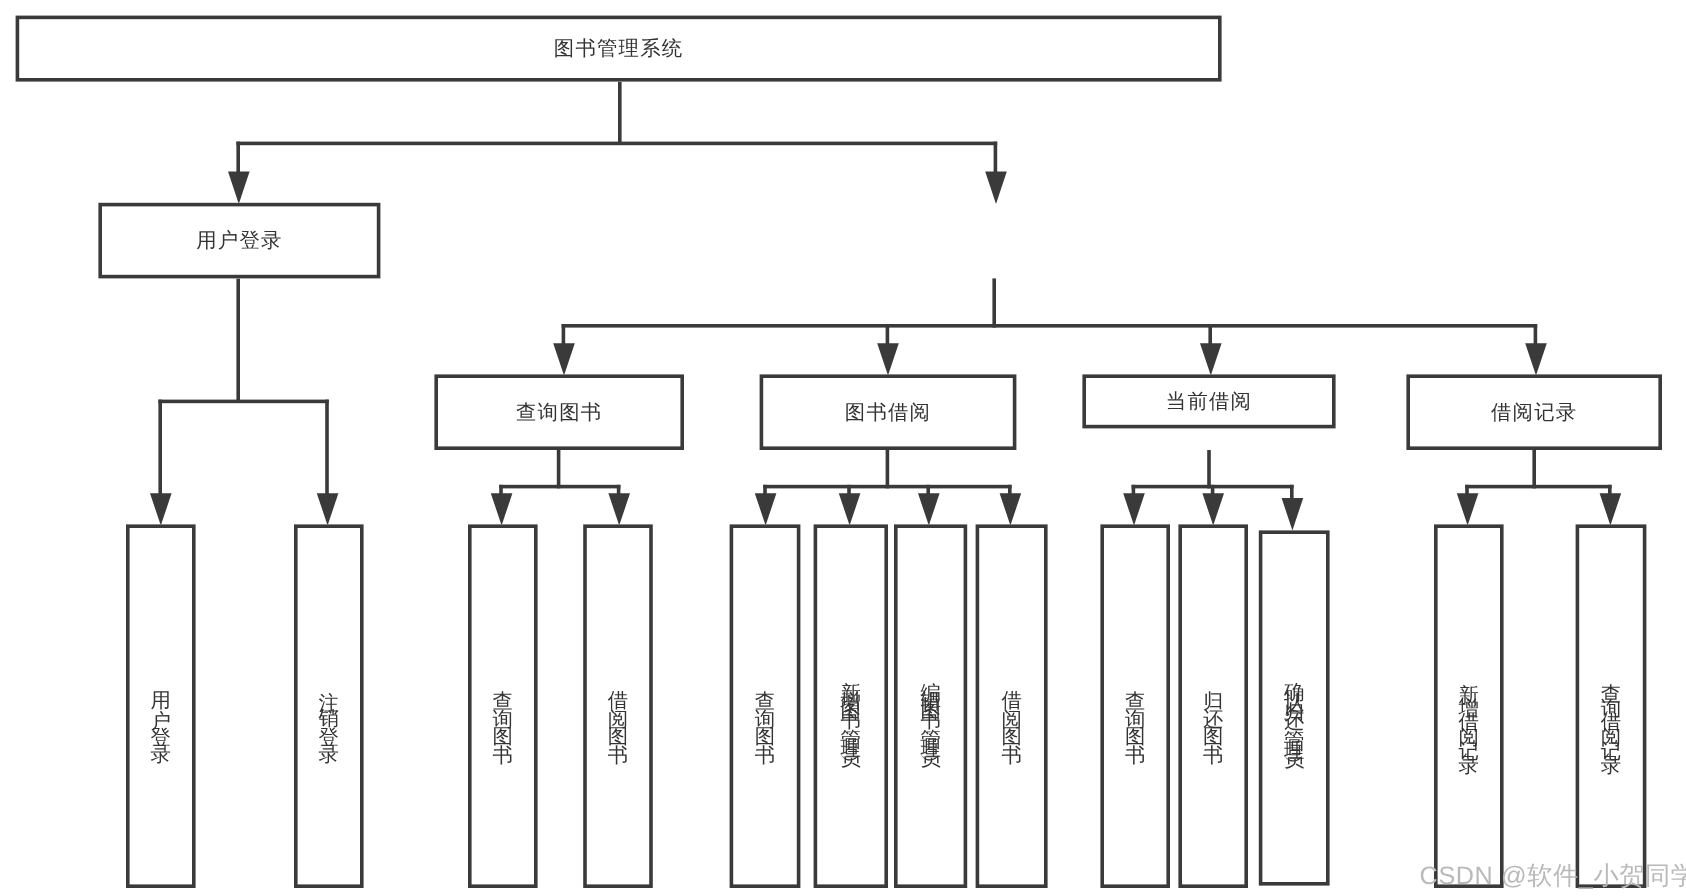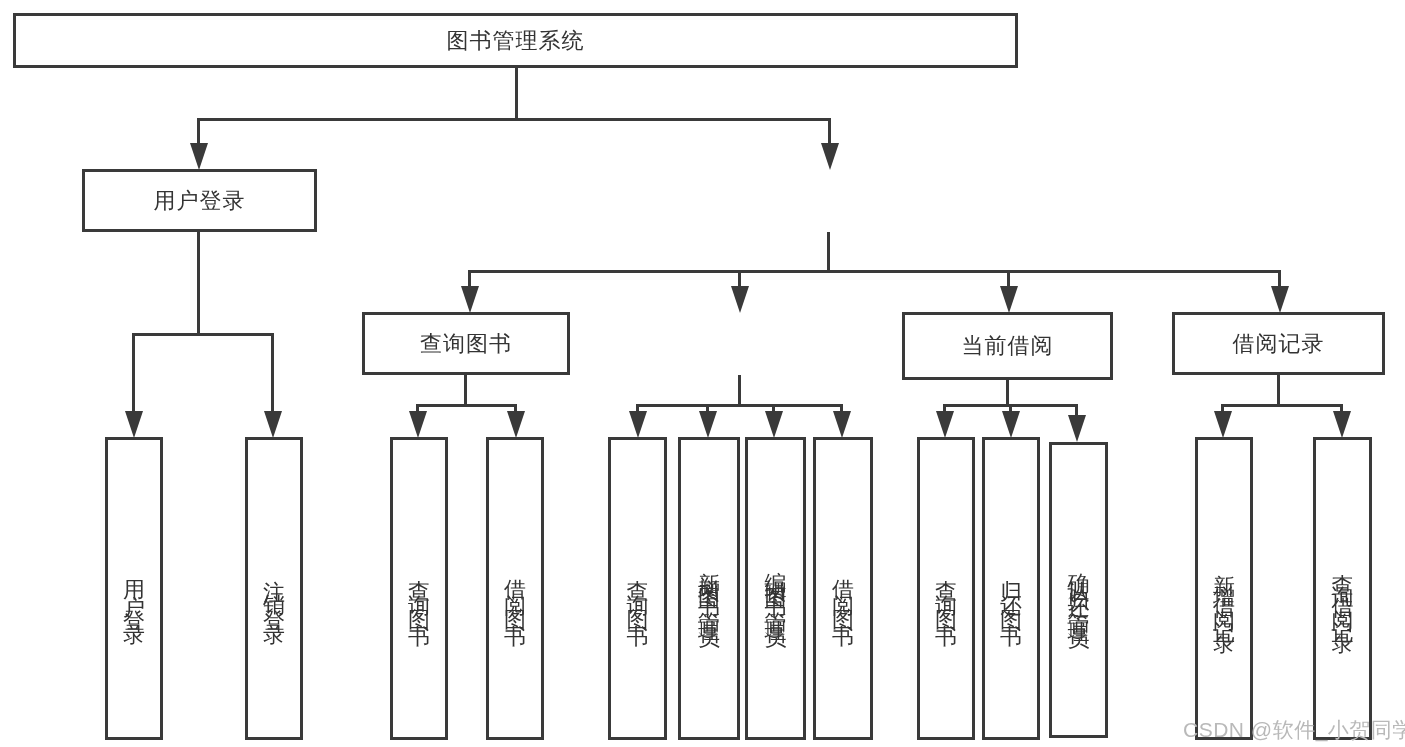--- a/index.html
+++ b/index.html
@@ -8,21 +8,21 @@
     --wm:#b9b9b9;
     --bg:#ffffff;
   }
   html,body{margin:0;padding:0;background:var(--bg);}
   body{font-family:"Liberation Sans","DejaVu Sans",sans-serif;color:var(--text);}
   .stage{position:relative;width:1405px;height:747px;background:var(--bg);overflow:hidden;}
   .box{
     position:absolute;box-sizing:border-box;background:#fff;
     border:3px solid var(--line);
     display:flex;align-items:center;justify-content:center;
-    font-size:22px;color:var(--text);letter-spacing:1px;
+    font-size:17px;color:var(--text);letter-spacing:1px;
     z-index:2;
   }
   .vbox{
     writing-mode:vertical-rl;text-orientation:mixed;
     letter-spacing:15px;padding-top:6px;
   }
   .v6{letter-spacing:12px;}
   .v9{letter-spacing:8px;padding-top:2px;}
   .vl{position:absolute;width:3px;background:var(--line);z-index:1;}
   .hl{position:absolute;height:3px;background:var(--line);z-index:1;}
@@ -65,21 +65,22 @@
   <div class="vl" style="left:468px;top:270px;height:18px;"></div>
   <div class="arrow" style="left:470px;top:286px;"></div>
   <div class="vl" style="left:738px;top:270px;height:18px;"></div>
   <div class="arrow" style="left:740px;top:286px;"></div>
   <div class="vl" style="left:1007px;top:270px;height:18px;"></div>
   <div class="arrow" style="left:1009px;top:286px;"></div>
   <div class="vl" style="left:1278px;top:270px;height:18px;"></div>
   <div class="arrow" style="left:1280px;top:286px;"></div>
 
   <div class="box" style="left:362px;top:312px;width:208px;height:63px;">查询图书</div>
-  <div class="box" style="left:902px;top:312px;width:211px;height:68px;text-align:right;">当前借阅</div>
+  <div class="box" style="left:633px;top:312px;width:214px;height:63px;">图书借阅</div>
+  <div class="box" style="left:902px;top:312px;width:211px;height:45px;text-align:right;">当前借阅</div>
   <div class="box" style="left:1172px;top:312px;width:213px;height:63px;">借阅记录</div>
 
   <div class="vl" style="left:464px;top:375px;height:32px;"></div>
   <div class="hl" style="left:416px;top:404px;width:101px;"></div>
   <div class="vl" style="left:416px;top:404px;height:9px;"></div>
   <div class="arrow" style="left:418px;top:411px;"></div>
   <div class="vl" style="left:514px;top:404px;height:9px;"></div>
   <div class="arrow" style="left:516px;top:411px;"></div>
 
   <div class="vl" style="left:738px;top:375px;height:32px;"></div>

